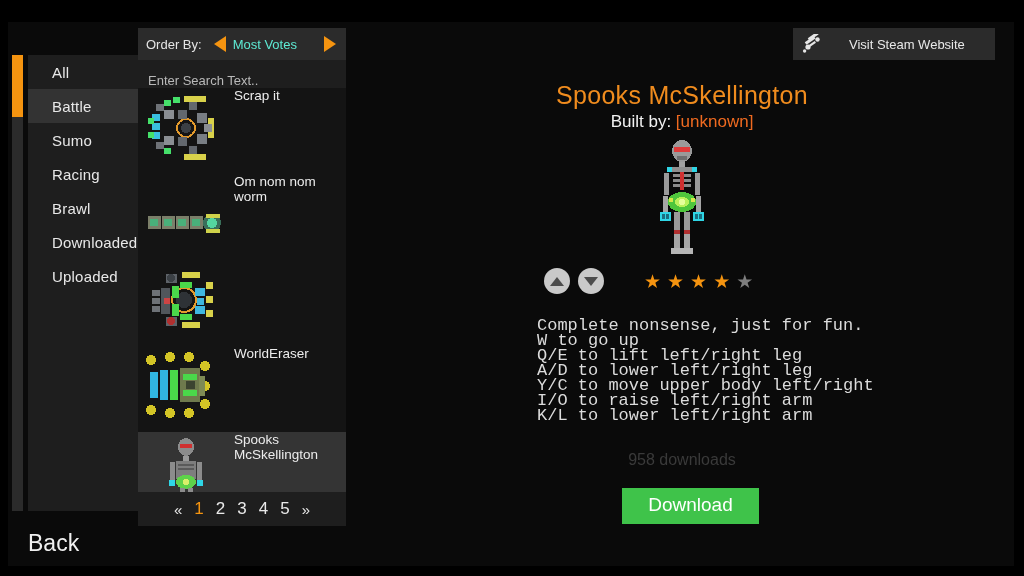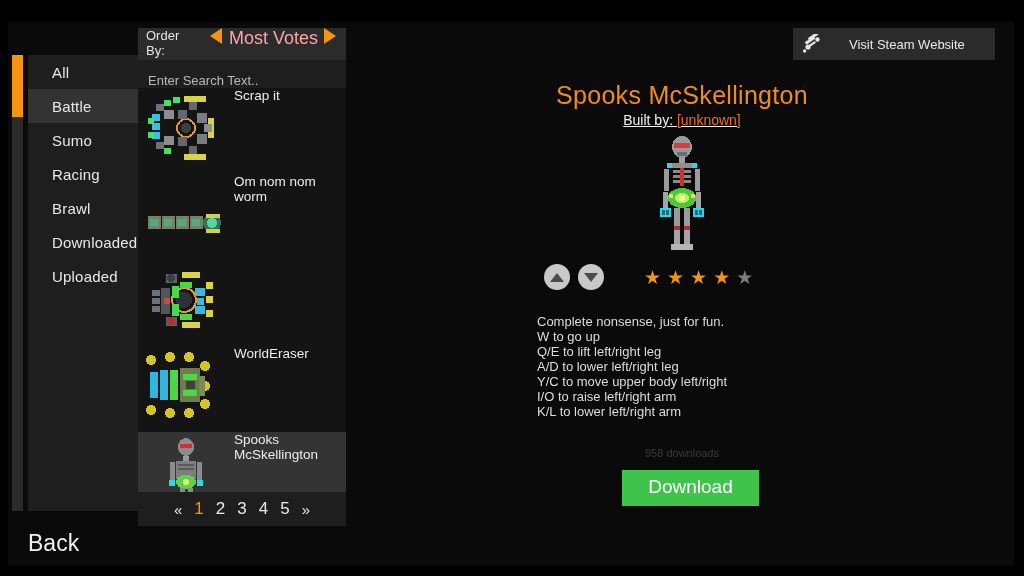--- a/index.html
+++ b/index.html
@@ -42,37 +42,37 @@
     width: 11px; height: 62px;
     background: #f59410;
   }
 
   
   .orderbar {
     position: absolute;
     left: 138px; top: 28px;
     width: 208px; height: 32px;
     background: #2b2b2b;
-    display: flex; align-items: flex-start;
+    display: flex; align-items: center;
     padding: 0 8px;
     gap: 6px;
   }
   .orderbar .lbl {
     color: #e4e4e4; font-size: 13px;
   }
   .arrow {
     width: 0; height: 0;
     border-top: 8px solid transparent;
     border-bottom: 8px solid transparent;
     cursor: pointer;
   }
   .arrow.left  { border-right: 12px solid #f59410; margin-left: 6px; }
   .arrow.right { border-left: 12px solid #f59410; margin-left: auto; margin-right: 2px; }
   .orderbar .val {
-    color: #fca5a5; font-size: 18px;
+    color: #5eead4; font-size: 13px;
     flex: 0 0 auto; margin-left: 1px;
   }
 
   
   .listpanel {
     position: absolute;
     left: 138px; top: 60px;
     width: 208px; height: 432px;
     background: #1e1e1e;
   }
@@ -143,24 +143,23 @@
   }
   .d-title {
     text-align: center;
     color: #f08c1e;
     font-size: 25px;
     margin-top: 21px;
     letter-spacing: .3px;
   }
   .d-sub {
     text-align: center;
-    font-size: 14px;
+    font-size: 17px;
     margin-top: 2px;
     color: #f2f2f2;
-    text-decoration: underline;
   }
   .d-sub .author { color: #ef6a20; }
 
   .figwrap {
     height: 118px;
     display: flex; justify-content: center; align-items: flex-end;
     margin-top: 6px;
   }
 
   .ratingrow {
@@ -183,33 +182,34 @@
   .votebtn .tri.up   { border-bottom: 9px solid #4c4c4c; }
   .votebtn .tri.down { border-top: 9px solid #4c4c4c; }
   .stars { display: flex; gap: 6px; margin-left: 32px; }
   .star { font-size: 19px; color: #f59410; line-height: 19px; }
   .star.off { color: #7e7e7e; }
 
   .desc {
     margin-top: 24px;
     padding-left: 185px;
     color: #dcdcdc;
-    font-size: 13px;
+    font-size: 17px;
     line-height: 15px;
+    font-family: Liberation Mono, monospace;
   }
 
   .dlwrap {
     margin-top: 28px;
     text-align: center;
     padding-left: 0;
   }
   .dlcount {
     color: #3a3a3a;
-    font-size: 11px;
-    margin-bottom: 11px;
+    font-size: 16px;
+    margin-bottom: 19px;
   }
   .dlbtn {
     display: inline-block;
     background: #3fc34a;
     color: #ffffff;
     font-size: 19px;
     padding: 6px 26px 8px;
     cursor: pointer;
     border: none;
     margin-left: 17px;

